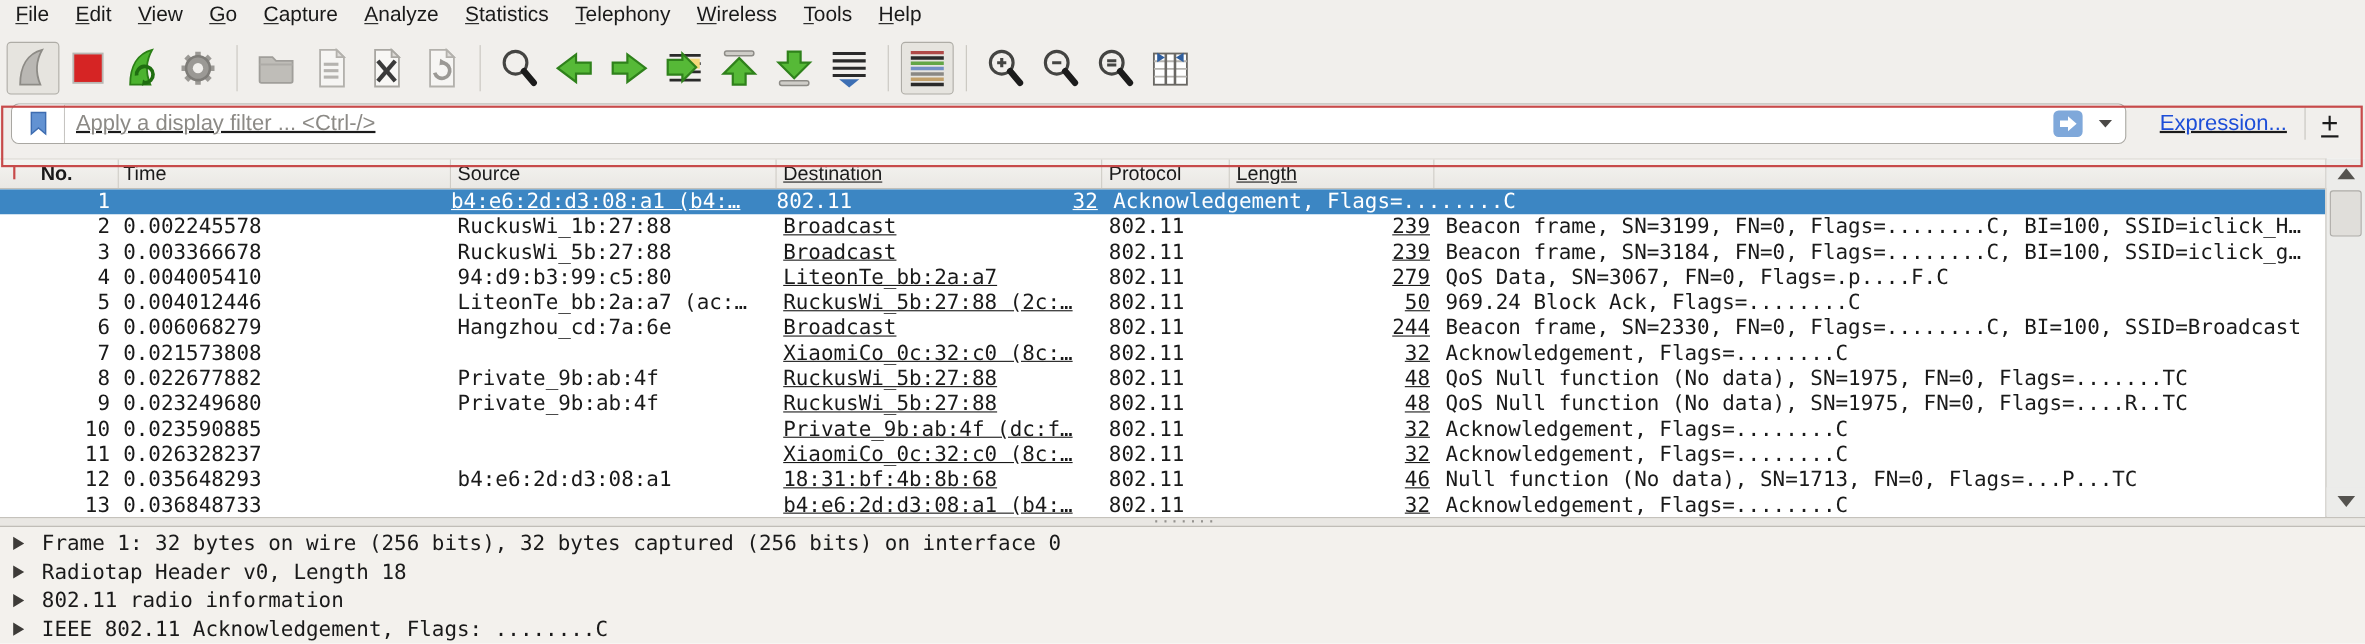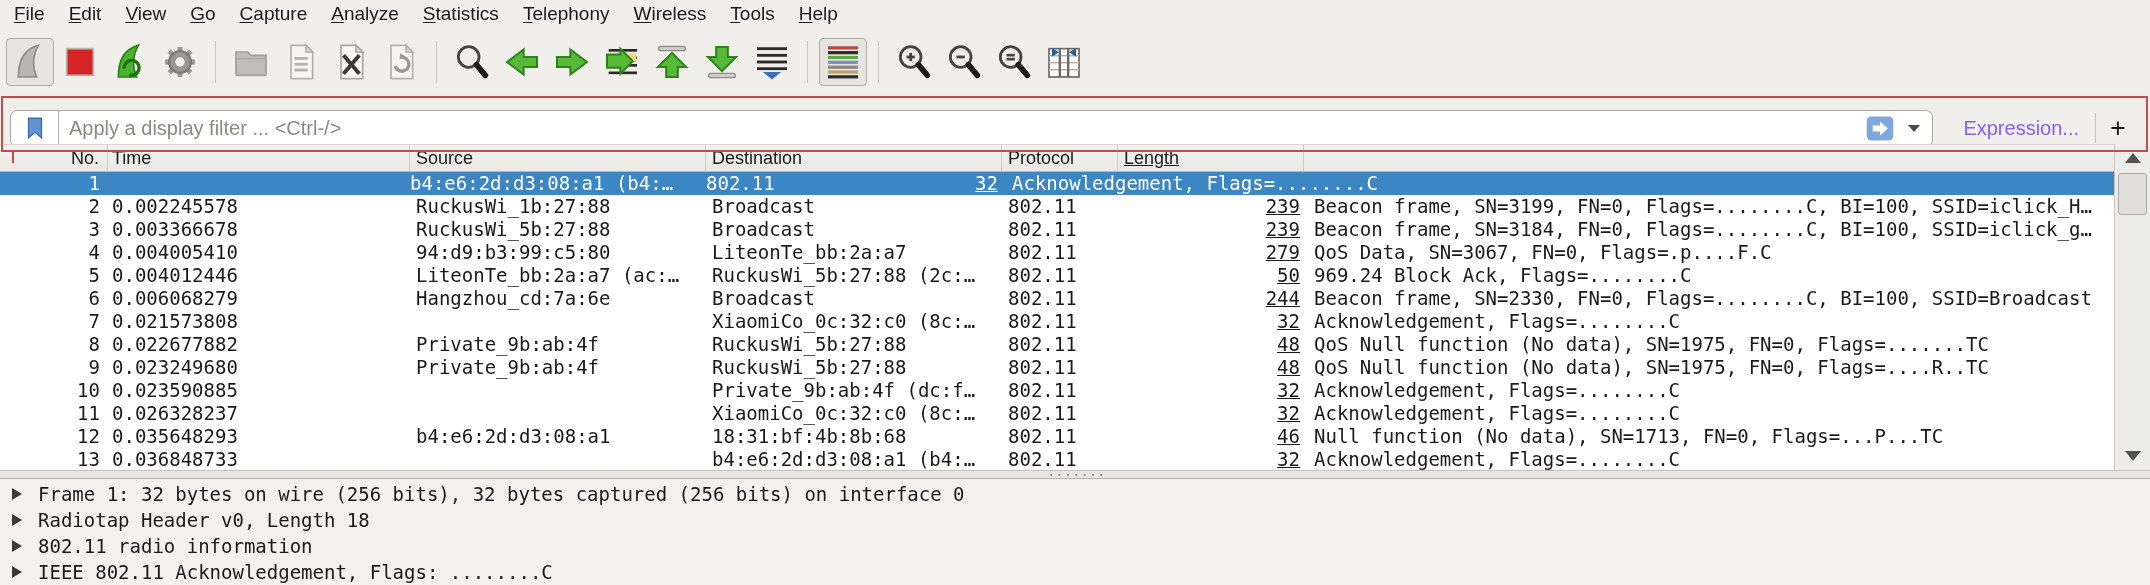--- a/index.html
+++ b/index.html
@@ -15,37 +15,37 @@
   .menu-item { padding:0 12px; font-size:19px; line-height:27px; white-space:nowrap; cursor:default; }
   .menu-item u { text-underline-offset:2px; }
   
   .toolbar { display:flex; height:69px; align-items:center; padding-left:6px; gap:2px; background:#f1efec; }
   .tbtn { width:48px; height:48px; display:flex; align-items:center; justify-content:center;
           background:transparent; border:1px solid transparent; border-radius:4px; }
   .tbtn.framed { border:1px solid #aeaca6; background:#e6e4df; }
   .ticon, .ticon svg { width:40px; height:40px; display:block; }
   .tsep { width:1px; height:42px; background:#c8c5bf; margin:0 9px; }
   
-  .filterbar { position:absolute; top:104px; left:0; width:2150px; height:48px;
-               display:flex; align-items:center; padding:0 10px; }
+  .filterbar { position:absolute; top:88px; left:0; width:2150px; height:48px;
+               display:flex; align-items:center; padding:0 10px;text-decoration:underline; }
   .filter-input { flex:1; height:37px; background:#fff; border:1px solid #a9a7a2; border-radius:7px;
                   display:flex; align-items:center; overflow:hidden; margin-right:14px; }
   .bookmark-btn { width:48px; height:100%; border:none; border-right:1px solid #b9b7b3; background:#fff;
                   display:flex; align-items:center; justify-content:center; border-radius:7px 0 0 7px; }
   .bookmark-btn svg { width:26px; height:26px; }
   .filter-field { flex:1; height:100%; border:none; outline:none; font-family:"Liberation Sans","DejaVu Sans",sans-serif;
                   font-size:20px; padding-left:10px; color:#1a1a1a; background:transparent; }
   .filter-field::placeholder { color:#8c8a86; opacity:1; }
   .apply-btn { width:40px; height:29px; border:none; background:transparent; margin-right:2px; }
   .apply-btn svg { width:100%; height:100%; display:block; }
   .caret-btn { width:24px; height:29px; border:none; background:transparent;
                display:flex; align-items:center; justify-content:center; margin-right:6px; }
   .caret { width:0; height:0; border-left:6px solid transparent; border-right:6px solid transparent;
            border-top:7px solid #4a4846; }
-  .expr-btn { border:none; background:transparent; font-family:inherit; font-size:20px; color:#8b5cf6;
+  .expr-btn { border:none; background:transparent; font-family:inherit; font-size:20px; color:#1d4ed8;
               padding:0 16px; white-space:nowrap; }
   .fsep { width:1px; height:30px; background:#c6c3bd; }
   .add-btn { border:none; background:transparent; font-size:27px; color:#1a1a1a; width:44px; line-height:30px; }
   
   .red-annotation { position:absolute; left:1px; top:96px; width:2147px; height:56px;
                     border:2px solid var(--annotation-red,#c74a4a); pointer-events:none; z-index:9; }
   .red-tick { position:absolute; left:9px; top:52px; width:2px; height:13px; background:var(--annotation-red,#c74a4a); }
   
   .packet-list { position:absolute; top:144px; left:0; width:2150px; height:326px; background:#fff; }
   .plist-header { display:flex; width:2114px; height:28px;
@@ -54,25 +54,25 @@
   .hcell { font-size:18px; line-height:26px; padding-left:6px; border-right:1px solid #cfccc6;
            white-space:nowrap; overflow:hidden; flex-shrink:0; }
   .plist-body { position:absolute; top:28px; left:0; width:2114px; height:298px; overflow:hidden;
                 font-family:"DejaVu Sans Mono","Liberation Mono",monospace; font-size:19px; }
   .prow { display:flex; height:23px; line-height:23px; background:#fff; }
   .prow.selected { background:var(--selected-row,#3c86c3); color:#fff; }
   .pcell { white-space:pre; overflow:hidden; flex-shrink:0; }
   .c-no     { width:108px; text-align:right; padding-right:8px; }
   .c-time   { width:302px; padding-left:4px; }
   .c-source { width:296px; padding-left:6px; }
-  .c-destination { width:296px; padding-left:6px; }
+  .c-destination { width:296px; padding-left:6px;text-decoration:underline; }
   .c-protocol { width:116px; padding-left:6px; }
   .c-length { width:186px; text-align:right; padding-right:4px;text-decoration:underline; }
   .c-info   { flex:1 1 auto; width:auto; padding-left:10px; border-right:none; }
-  .hcell.c-no { text-align:right; padding-left:4px; }
+  .hcell.c-no { text-align:center; padding-left:4px;font-weight:bold; }
   .hcell.c-length { text-align:left; padding-left:6px; }
   
   .vscroll { position:absolute; top:0; right:0; width:36px; height:326px; background:#ececea;
              border-left:1px solid #c8c5bf; }
   .varrow { position:absolute; left:0; width:35px; height:26px; display:flex; align-items:center;
             justify-content:center; background:#ececea; }
   .varrow.up { top:1px; } .varrow.down { bottom:1px; }
   .tri-up { width:0; height:0; border-left:8px solid transparent; border-right:8px solid transparent;
             border-bottom:10px solid #55534f; }
   .tri-down { width:0; height:0; border-left:8px solid transparent; border-right:8px solid transparent;

